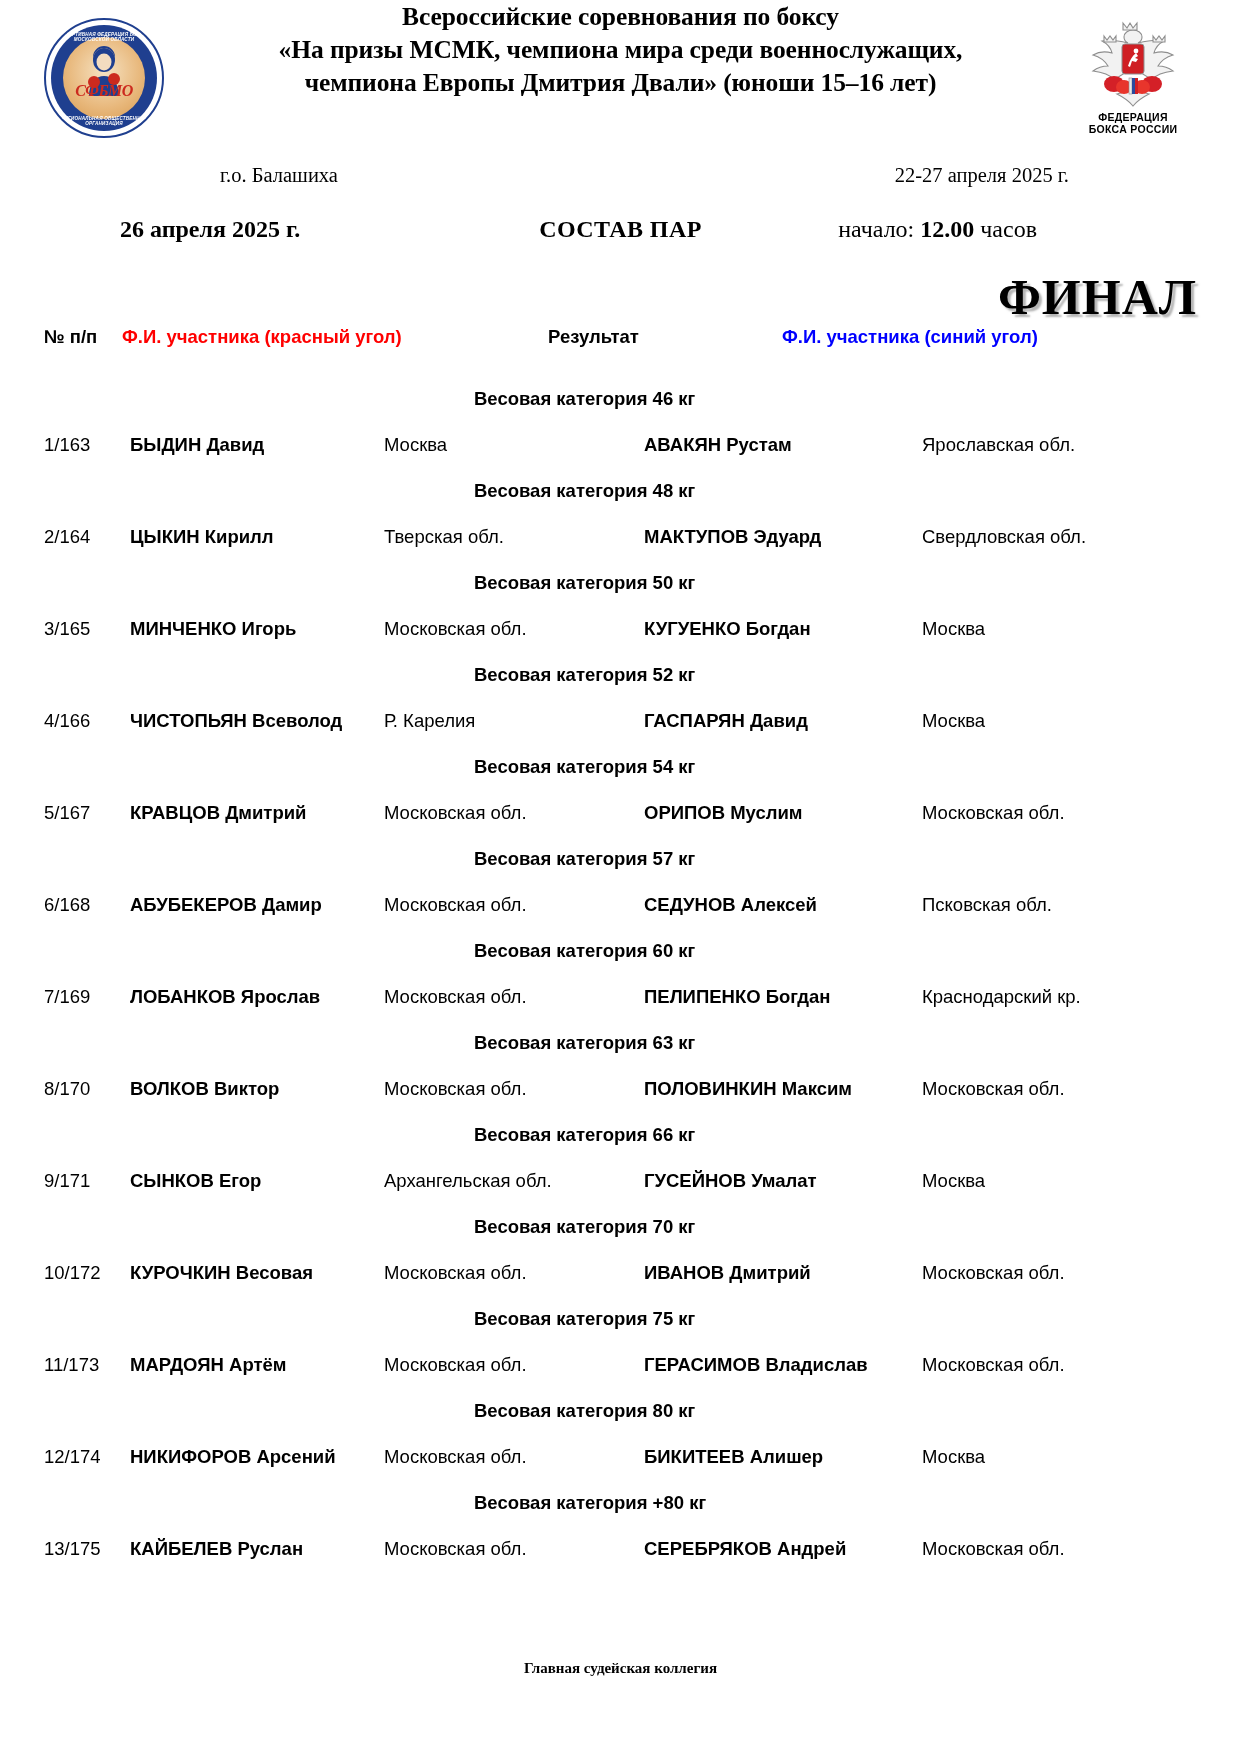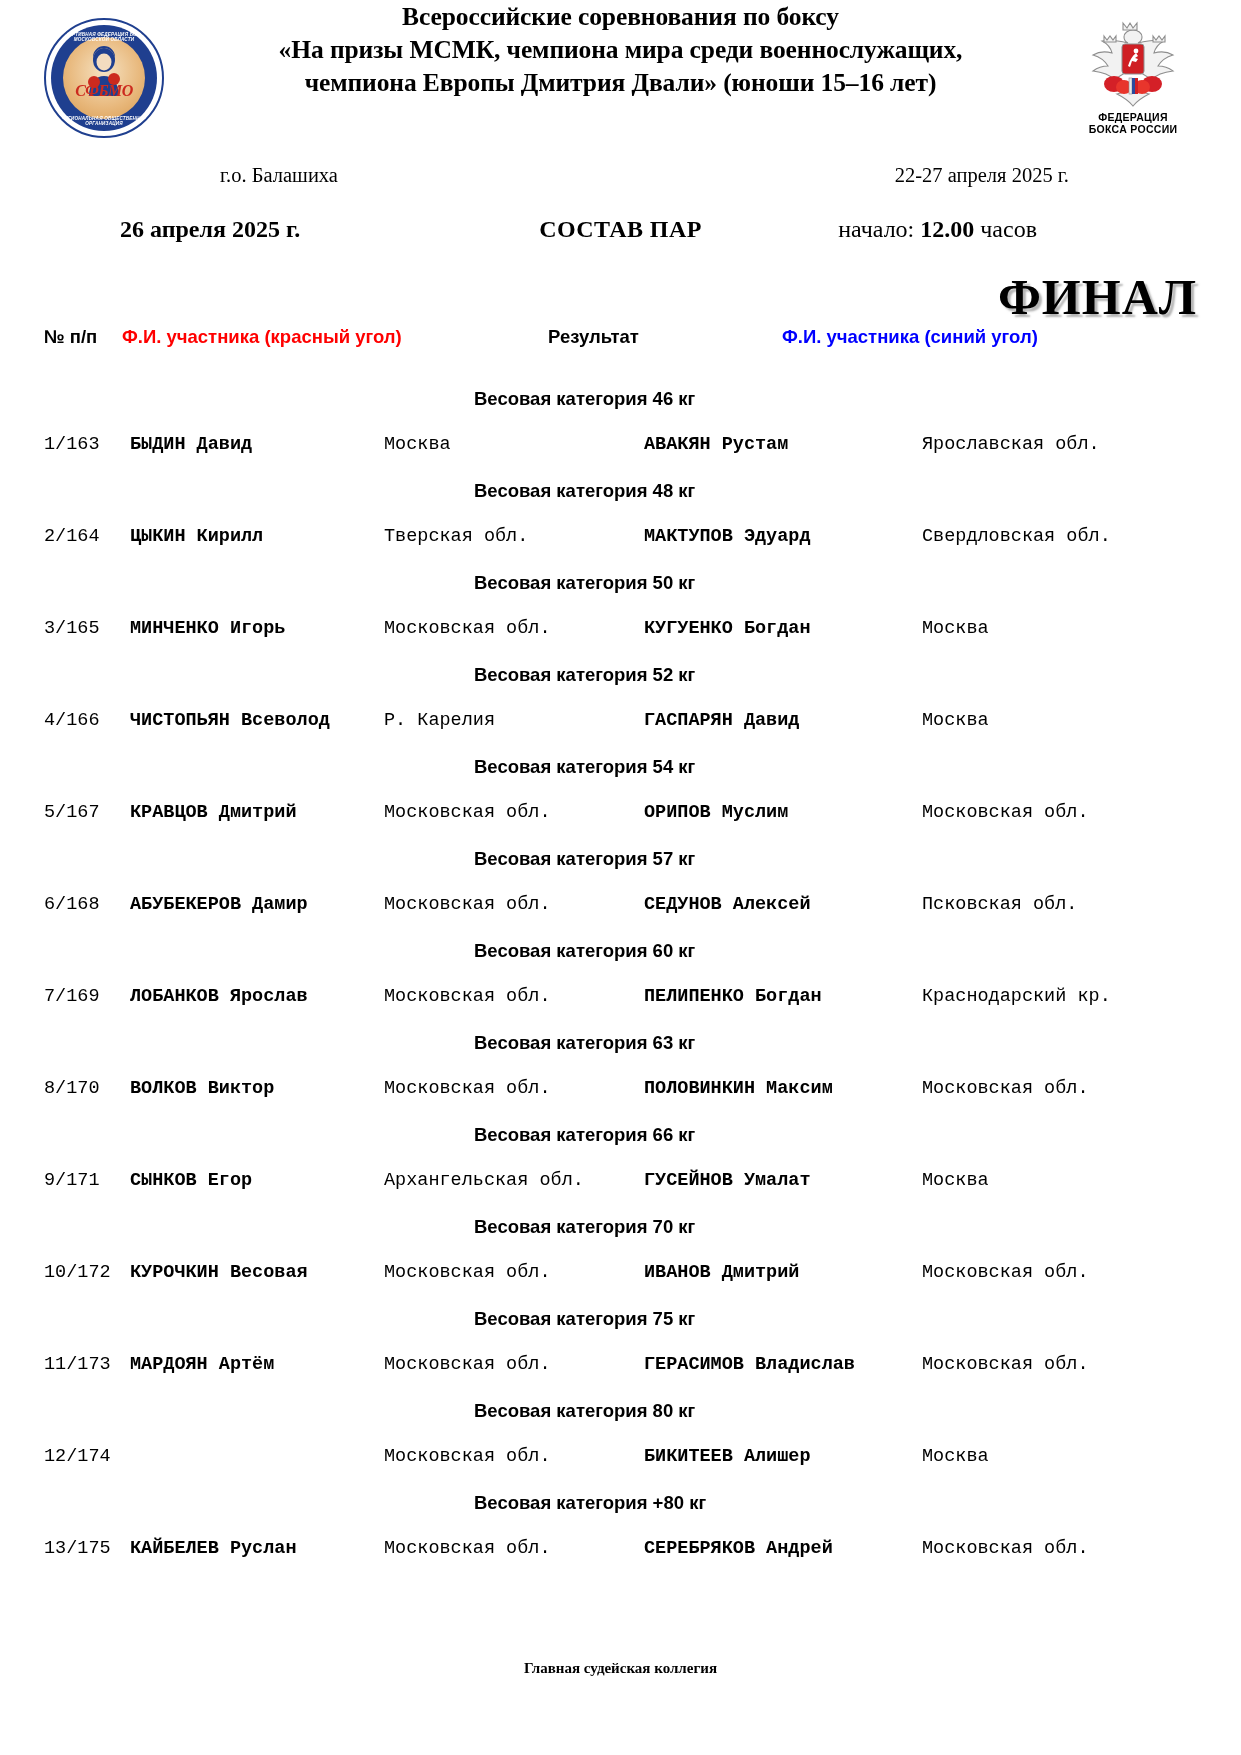--- a/index.html
+++ b/index.html
@@ -125,21 +125,20 @@
     font-size: 18.5px;
     font-weight: bold;
     padding-left: 430px;
   }
 
   .bout-row {
     position: relative;
     height: 50px;
     line-height: 50px;
     font-size: 18.5px;
-    font-family: Liberation Mono, monospace;
   }
   .b-no    { position: absolute; left: 0px;   top: 0; width: 86px; text-align: left; }
   .b-red   { position: absolute; left: 86px;  top: 0; font-weight: bold; }
   .b-redr  { position: absolute; left: 340px; top: 0; }
   .b-blue  { position: absolute; left: 600px; top: 0; font-weight: bold; }
   .b-bluer { position: absolute; left: 878px; top: 0; }
 
   
   .footer {
     text-align: center;
@@ -375,20 +374,21 @@
       <div class="bout-row">
         <span class="b-no">11/173</span>
         <span class="b-red">МАРДОЯН Артём</span>
         <span class="b-redr">Московская обл.</span>
         <span class="b-blue">ГЕРАСИМОВ Владислав</span>
         <span class="b-bluer">Московская обл.</span>
       </div>
       <div class="weight-row">Весовая категория 80 кг</div>
       <div class="bout-row">
         <span class="b-no">12/174</span>
+        <span class="b-red">НИКИФОРОВ Арсений</span>
         <span class="b-redr">Московская обл.</span>
         <span class="b-blue">БИКИТЕЕВ Алишер</span>
         <span class="b-bluer">Москва</span>
       </div>
       <div class="weight-row">Весовая категория +80 кг</div>
       <div class="bout-row">
         <span class="b-no">13/175</span>
         <span class="b-red">КАЙБЕЛЕВ Руслан</span>
         <span class="b-redr">Московская обл.</span>
         <span class="b-blue">СЕРЕБРЯКОВ Андрей</span>

